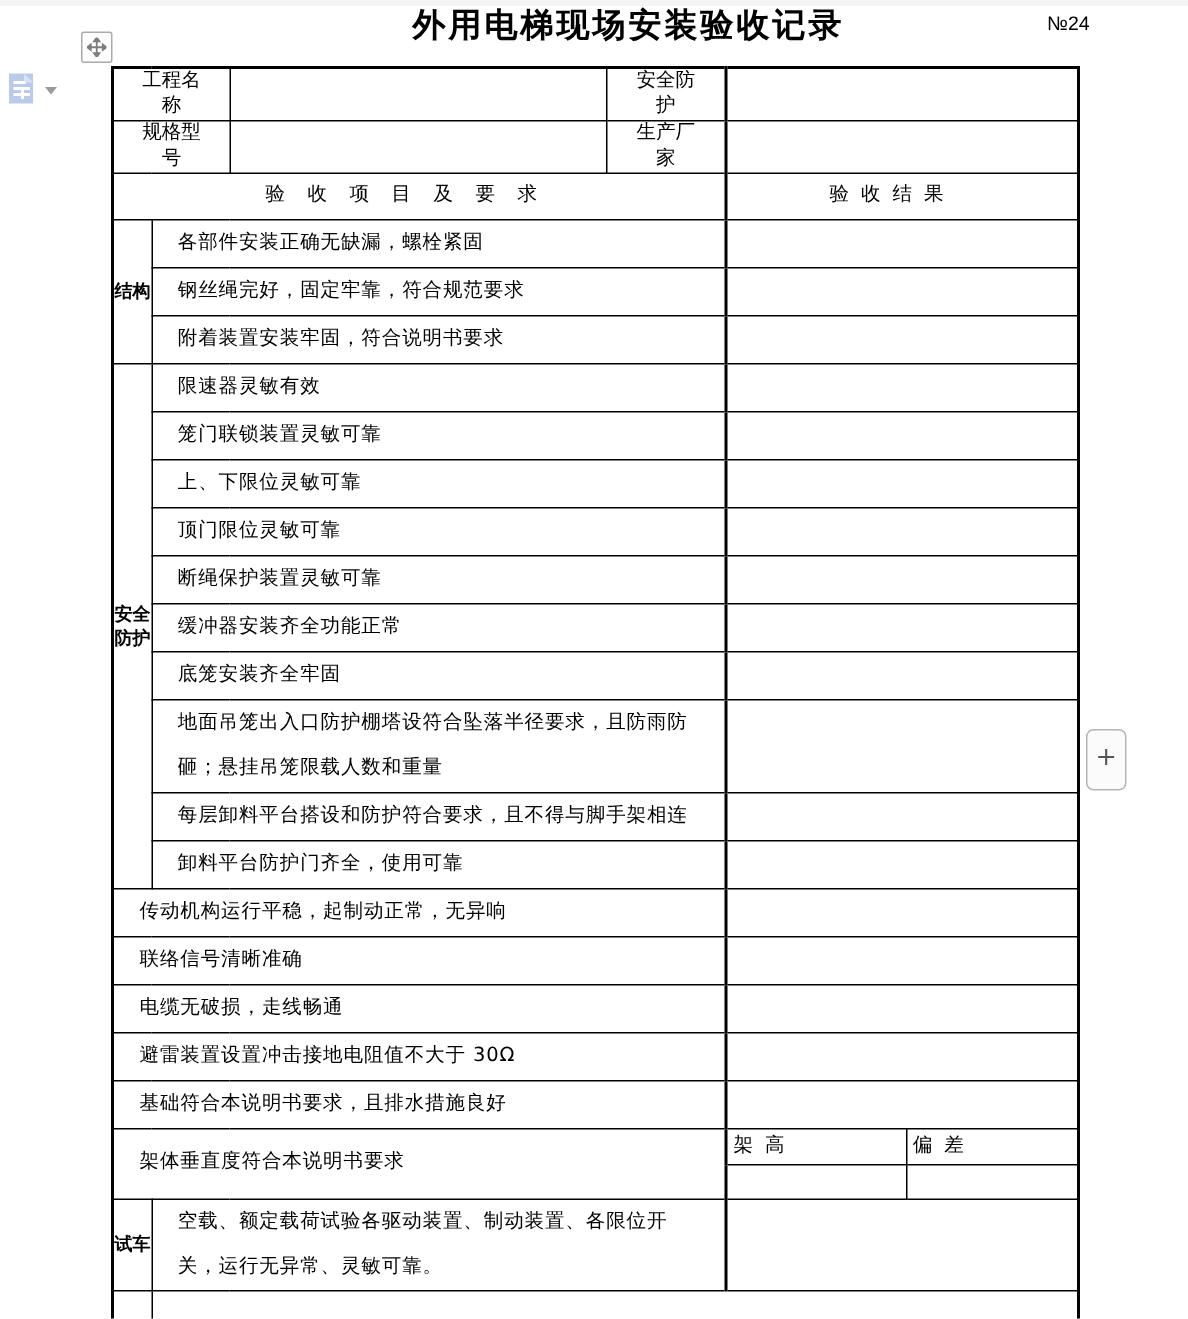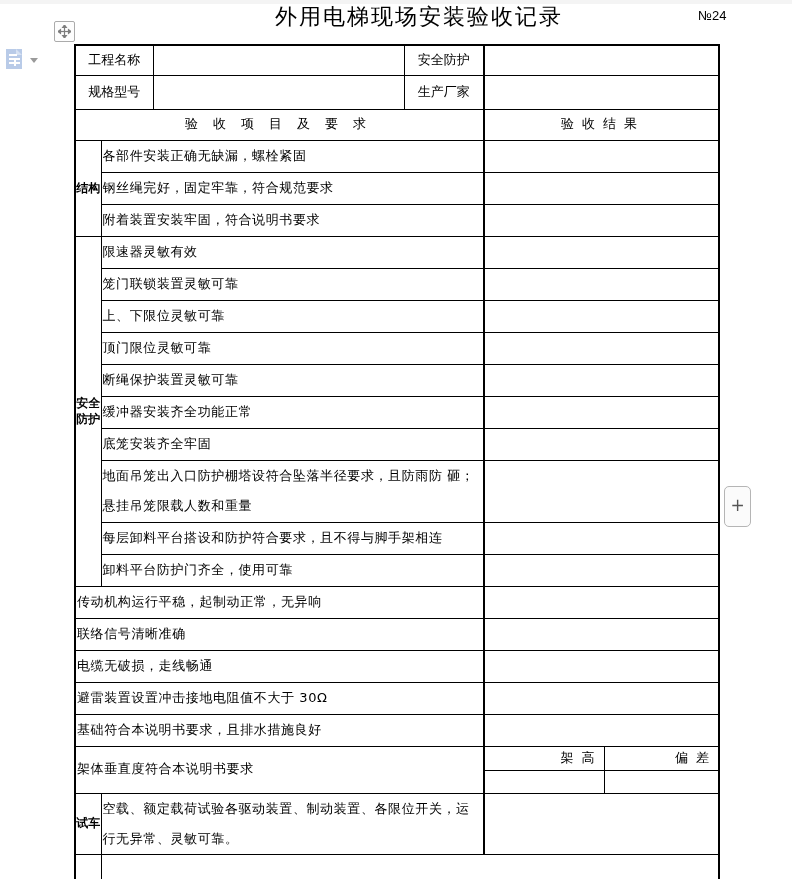--- a/index.html
+++ b/index.html
@@ -5,21 +5,21 @@
   html,body{margin:0;padding:0;}
   body{
     width:792px;height:879px;position:relative;overflow:hidden;
     background:#ffffff;
     font-family:"DejaVu Sans","Liberation Sans",sans-serif;
     color:#000;
   }
   .top-strip{position:absolute;left:0;top:0;width:792px;height:4px;background:#f4f4f4;}
   .doc-title{
     position:absolute;left:74px;top:2px;width:690px;
-    text-align:center;font-size:22px;font-weight:normal;letter-spacing:2px;
+    text-align:center;font-size:22px;font-weight:bold;letter-spacing:2px;
     white-space:nowrap;
   }
   .doc-number{
     position:absolute;left:698px;top:8px;
     font-family:Liberation Sans, sans-serif;font-size:13px;
   }
   
   .move-handle{
     position:absolute;left:54px;top:21px;width:19px;height:19px;
     border:1px solid #ababab;border-radius:2px;background:#fdfdfd;
@@ -33,30 +33,30 @@
     border-top:5px solid #9a9a9a;margin-top:2px;}
   .plus-btn{
     position:absolute;left:724px;top:486px;width:25px;height:39px;
     border:1px solid #b5b5b5;border-radius:5px;background:#fbfbfb;
     color:#555;font-size:17px;line-height:37px;text-align:center;cursor:pointer;
   }
   
   .form-wrap{position:absolute;left:74px;top:44px;}
   table{border-collapse:collapse;table-layout:fixed;width:645px;border:2px solid #000;}
   td{
-    border:1px solid #000;padding:0 1px;font-size:13px;line-height:1.3;
+    border:1px solid #000;padding:0 17px;font-size:13px;line-height:1.3;
     vertical-align:middle;overflow:hidden;letter-spacing:0.6px;
     word-break:break-all;
   }
   td.vdiv{border-left:2px solid #000;}
   td.label-cell{text-align:center;letter-spacing:0;}
   td.sec-label{text-align:center;font-size:12px;padding:0;line-height:1.35;letter-spacing:0;font-weight:bold;}
   td.items-header{text-align:center;letter-spacing:15px;font-size:13px;padding-left:8px;}
   td.result-header{text-align:center;letter-spacing:8px;font-size:13px;padding-left:4px;}
-  td.sub-header{text-align:right;letter-spacing:8px;font-size:13px;padding-left:4px;}
+  td.sub-header{text-align:left;letter-spacing:8px;font-size:13px;padding-left:4px;}
   td.two-line{line-height:30px;}
   tr.hdr1{height:30px;} tr.hdr2{height:34px;} tr.colhdr{height:31px;}
   tr.std{height:32px;} tr.tall{height:62px;margin-left:48px;}
   tr.vsub1{height:24px;} tr.vsub2{height:23px;}
   tr.test{height:58px;} tr.bottom{height:40px;}
 </style>
 </head>
 <body>
 
 <div class="top-strip"></div>

